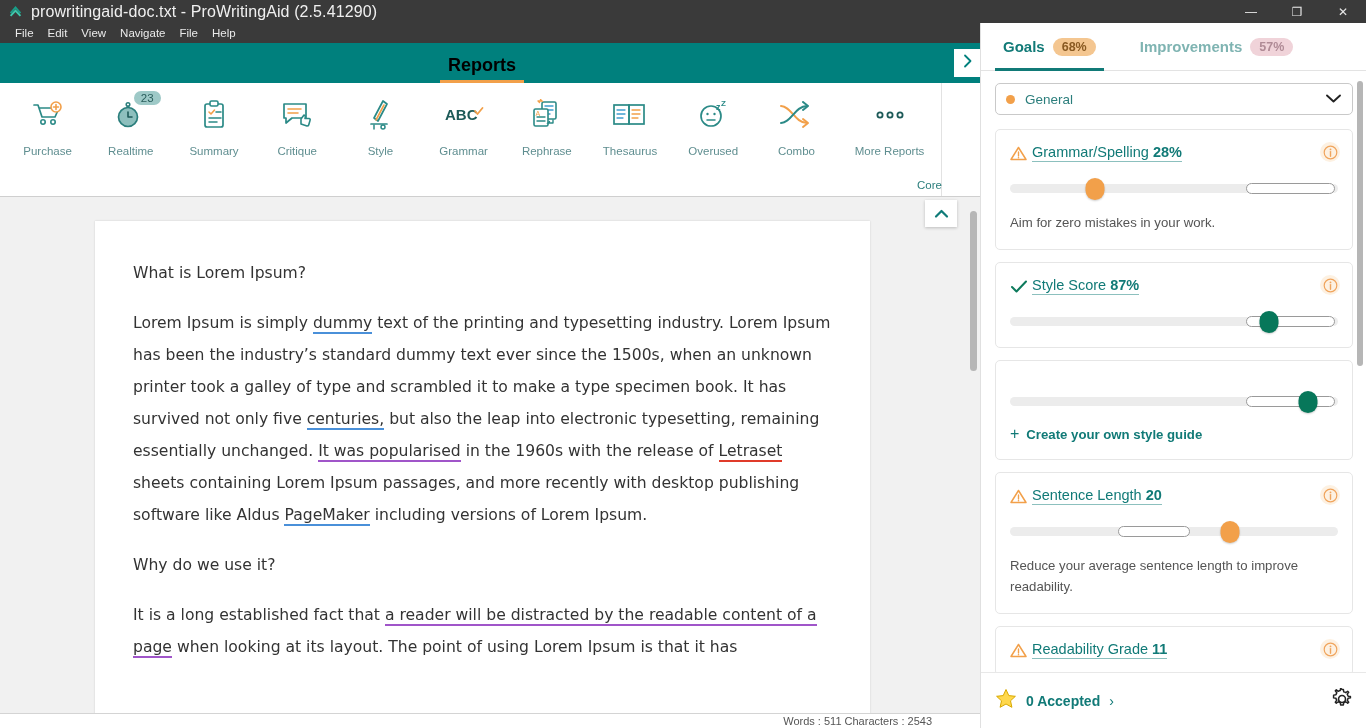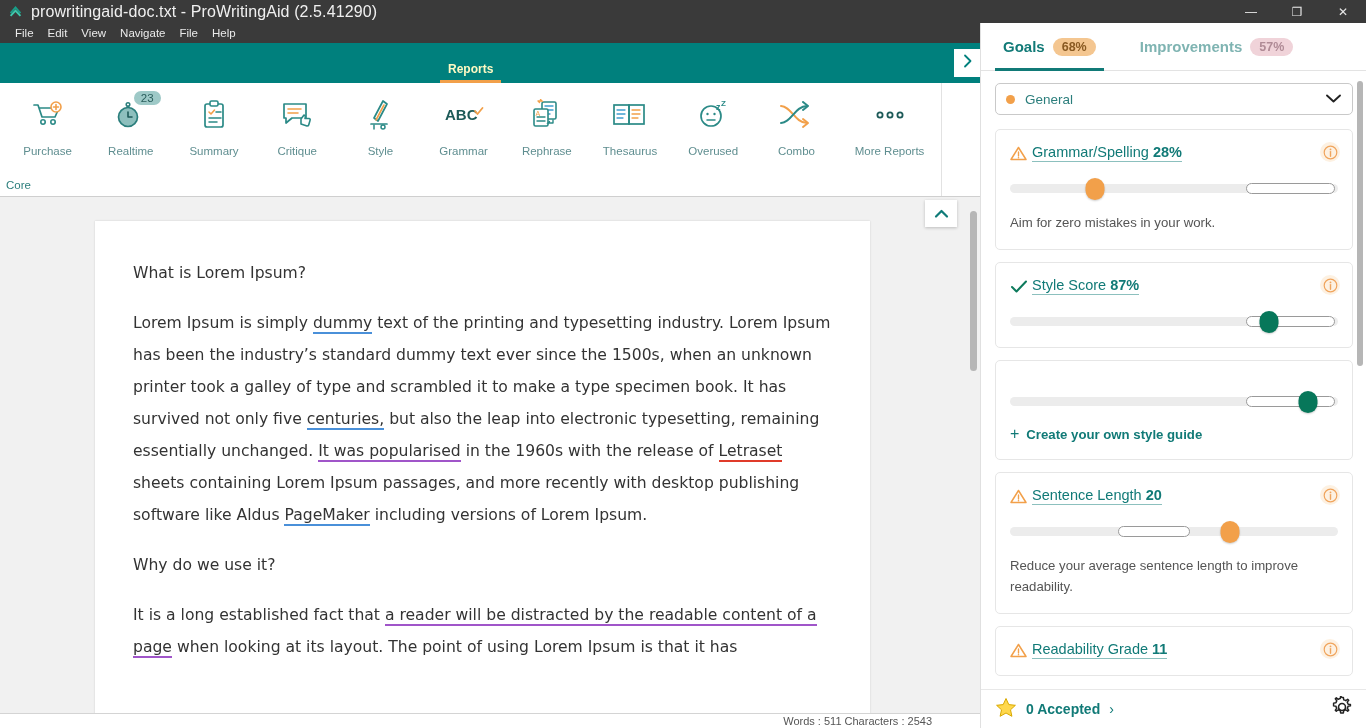--- a/index.html
+++ b/index.html
@@ -27,21 +27,21 @@
     background: #3a3a3a; display: flex; align-items: center; padding-left: 8px;
   }
   .menu-item { color: #eaeaea; font-size: 11.5px; padding: 2px 7px; }
 
   
   .ribbon-tabs {
     position: absolute; top: 43px; left: 0; width: 980px; height: 40px;
     background: #00807d; display: flex; align-items: flex-end;
   }
   .ribbon-tab {
-    margin-left: 448px; color: #fef9c3; font-size: 12px; font-weight: bold;
+    margin-left: 448px; color: #000000; font-size: 18px; font-weight: bold;
     padding-bottom: 7px; position: relative;
   }
   .ribbon-tab .under {
     position: absolute; left: -8px; right: -8px; bottom: 0; height: 3px; background: #f2a04a;
   }
   .ribbon-expand {
     position: absolute; right: 0; top: 6px; width: 26px; height: 28px;
     background: #ffffff; display: flex; align-items: center; justify-content: center;
   }
 
@@ -58,21 +58,21 @@
   }
   .ribbon-item.wide { width: 104px; }
   .ri-icon { height: 40px; display: flex; align-items: center; justify-content: center; position: relative; }
   .ri-label { font-size: 11.5px; color: #5f8e90; margin-top: 10px; white-space: nowrap; }
   .badge {
     position: absolute; top: -4px; left: 20px;
     background: #9ec9c7; color: #2a5e5c; font-size: 11.5px;
     border-radius: 11px; padding: 1px 7px; min-width: 26px; text-align: center;
   }
   .group-caption {
-    position: absolute; bottom: 5px; left: 0; width: 936px; text-align: left;
+    position: absolute; bottom: 5px; left: 0; width: 936px; text-align: right;
     font-size: 11.5px; color: #2b7e7c;
   }
 
   
   .docarea {
     position: absolute; top: 197px; left: 0; width: 980px; height: 516px;
     background: #f1f1f1; overflow: hidden;
   }
   .page {
     position: absolute; top: 24px; left: 95px; width: 775px; height: 560px;
@@ -177,21 +177,21 @@
     position: absolute; top: 0; width: 19px; height: 22px; border-radius: 10px;
     transform: translateX(-50%); box-shadow: 0 1px 2px rgba(0,0,0,.2);
   }
   .s-handle.orange { background: #f2a04a; }
   .s-handle.green  { background: #07775a; }
   .goal-desc { font-size: 13.2px; color: #555; line-height: 21px; margin-top: 14px; }
   .goal-link { font-size: 13.2px; color: #117a77; font-weight: bold; margin-top: 14px; display: flex; align-items: center; }
   .goal-link .plus { font-size: 16px; margin-right: 7px; font-weight: normal; }
 
   .panel-footer {
-    position: absolute; bottom: 0; left: 0; width: 386px; height: 39px;
+    position: absolute; bottom: 0; left: 0; width: 386px; height: 56px;
     background: #ffffff; border-top: 1px solid #e8e8e8;
     display: flex; align-items: center; padding: 0 14px;
   }
   .accepted { display: flex; align-items: center; }
   .accepted-label { font-size: 14px; font-weight: bold; color: #117a77; margin-left: 9px; }
   .accepted-chev { color: #117a77; font-size: 14px; margin-left: 9px; }
   .gear { margin-left: auto; }
 </style>
 </head>
 <body>

